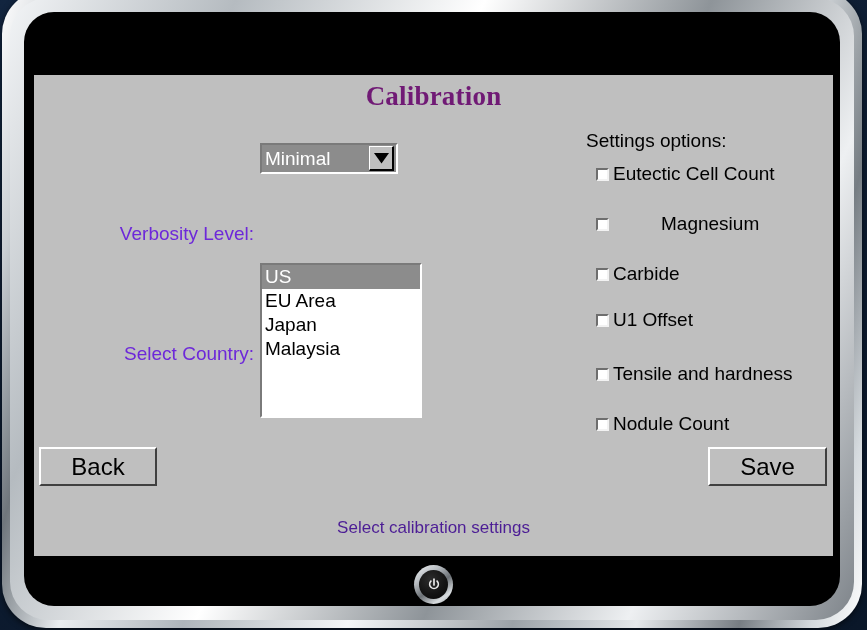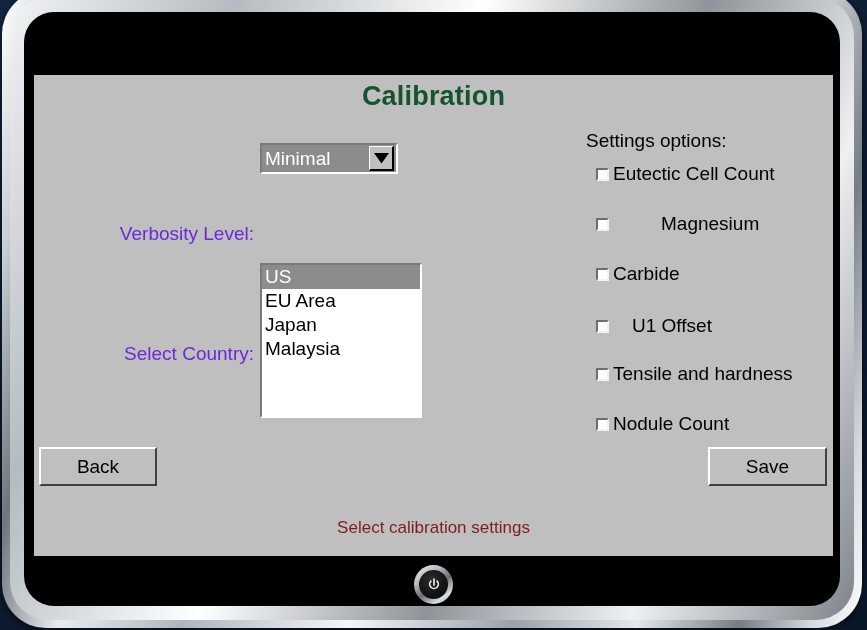--- a/index.html
+++ b/index.html
@@ -68,22 +68,23 @@
 
   
   .page-title {
     position: absolute;
     left: 0;
     top: 6px;
     width: 799px;
     text-align: center;
     font-size: 27px;
     font-weight: bold;
-    color: #14532d;
+    color: #701a75;
     letter-spacing: 0.2px;
+    font-family: Liberation Serif, serif;
   }
 
   
   .field-label {
     position: absolute;
     font-size: 19px;
     color: #6d28d9;
     text-align: right;
     white-space: nowrap;
   }
@@ -196,36 +197,36 @@
     height: 39px;
     background: #bfbfbf;
     border-top: 2px solid #ffffff;
     border-left: 2px solid #ffffff;
     border-right: 2px solid #404040;
     border-bottom: 2px solid #404040;
     box-sizing: border-box;
     display: flex;
     align-items: center;
     justify-content: center;
-    font-size: 19px;
+    font-size: 24px;
     color: #000000;
     cursor: pointer;
   }
   #back-button  { left: 5px;   top: 372px; width: 118px; }
   #save-button  { left: 674px; top: 372px; width: 119px; }
 
   
   .status-line {
     position: absolute;
     left: 0;
     top: 443px;
     width: 799px;
     text-align: center;
     font-size: 17px;
-    color: #7f1d1d;
+    color: #4c1d95;
   }
 
   
   .power-button {
     position: absolute;
     left: 414px;
     top: 565px;
     width: 39px;
     height: 39px;
     border-radius: 50%;
@@ -291,21 +292,21 @@
     <div class="checkbox-row" style="top:138px;gap:48px;">
       <span class="checkbox-box"></span>
       <span class="checkbox-label">Magnesium</span>
     </div>
 
     <div class="checkbox-row" style="top:188px;">
       <span class="checkbox-box"></span>
       <span class="checkbox-label">Carbide</span>
     </div>
 
-    <div class="checkbox-row" style="top:240px;gap:19px;">
+    <div class="checkbox-row" style="top:234px;">
       <span class="checkbox-box"></span>
       <span class="checkbox-label">U1 Offset</span>
     </div>
 
     <div class="checkbox-row" style="top:288px;">
       <span class="checkbox-box"></span>
       <span class="checkbox-label">Tensile and hardness</span>
     </div>
 
     <div class="checkbox-row" style="top:338px;">

